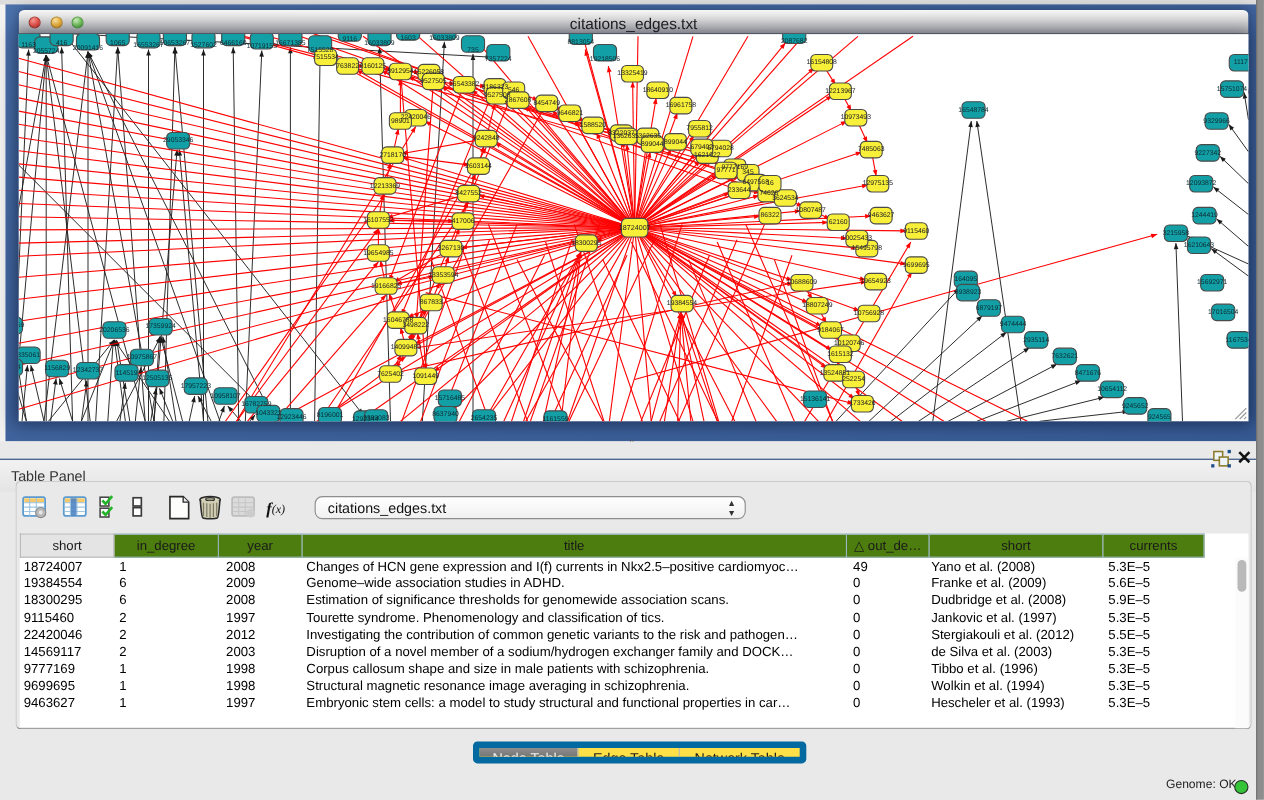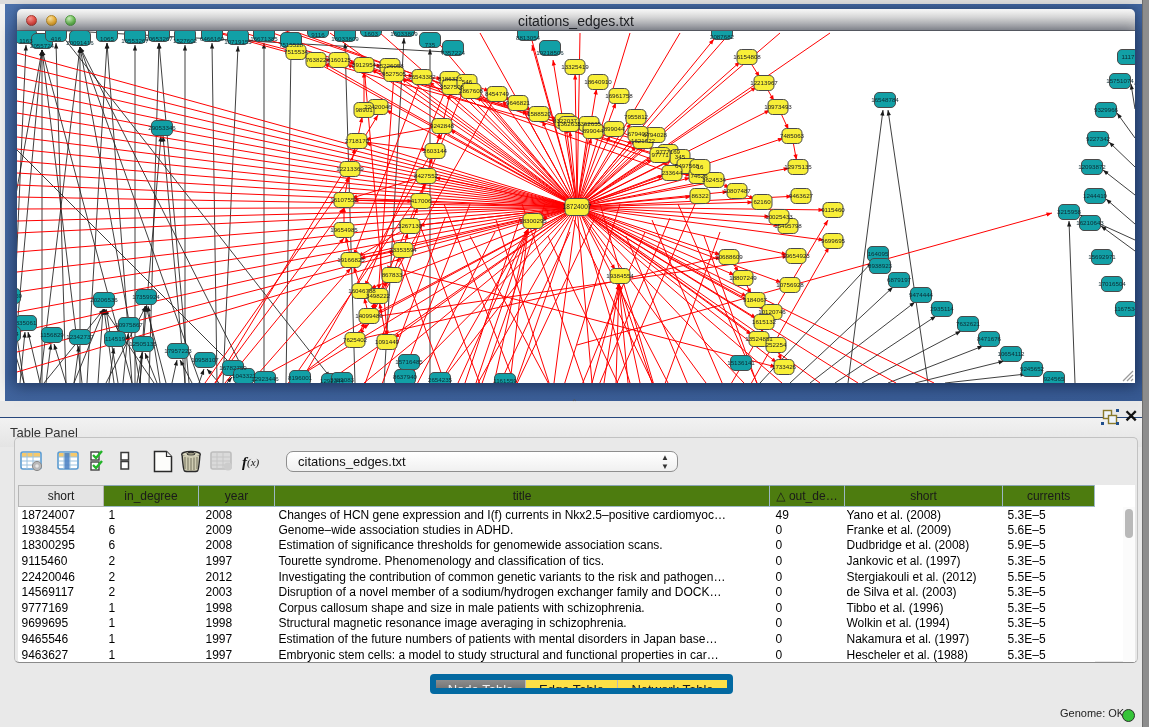--- a/index.html
+++ b/index.html
@@ -1075,35 +1075,26 @@
 <tr>
         <td class="c1">9699695</td>
         <td class="c2">1</td>
         <td class="c3">1998</td>
         <td class="c4">Structural magnetic resonance image averaging in schizophrenia.</td>
         <td class="c5">0</td>
         <td class="c6">Wolkin et al. (1994)</td>
         <td class="c7">5.3E–5</td>
       </tr>
 <tr>
-        <td class="c1">9465546</td>
-        <td class="c2">1</td>
-        <td class="c3">1997</td>
-        <td class="c4">Estimation of the future numbers of patients with mental disorders in Japan base…</td>
-        <td class="c5">0</td>
-        <td class="c6">Nakamura et al. (1997)</td>
-        <td class="c7">5.3E–5</td>
-      </tr>
-<tr>
         <td class="c1">9463627</td>
         <td class="c2">1</td>
         <td class="c3">1997</td>
         <td class="c4">Embryonic stem cells: a model to study structural and functional properties in car…</td>
         <td class="c5">0</td>
-        <td class="c6">Hescheler et al. (1988)</td>
+        <td class="c6">Hescheler et al. (1993)</td>
         <td class="c7">5.3E–5</td>
       </tr>
 </tbody>
   </table>
 <div class="scrolltrack">
     <div class="thumb"></div>
   </div>
 <div class="tabs">
     <div>Node Table</div>
     <div>Edge Table</div>

